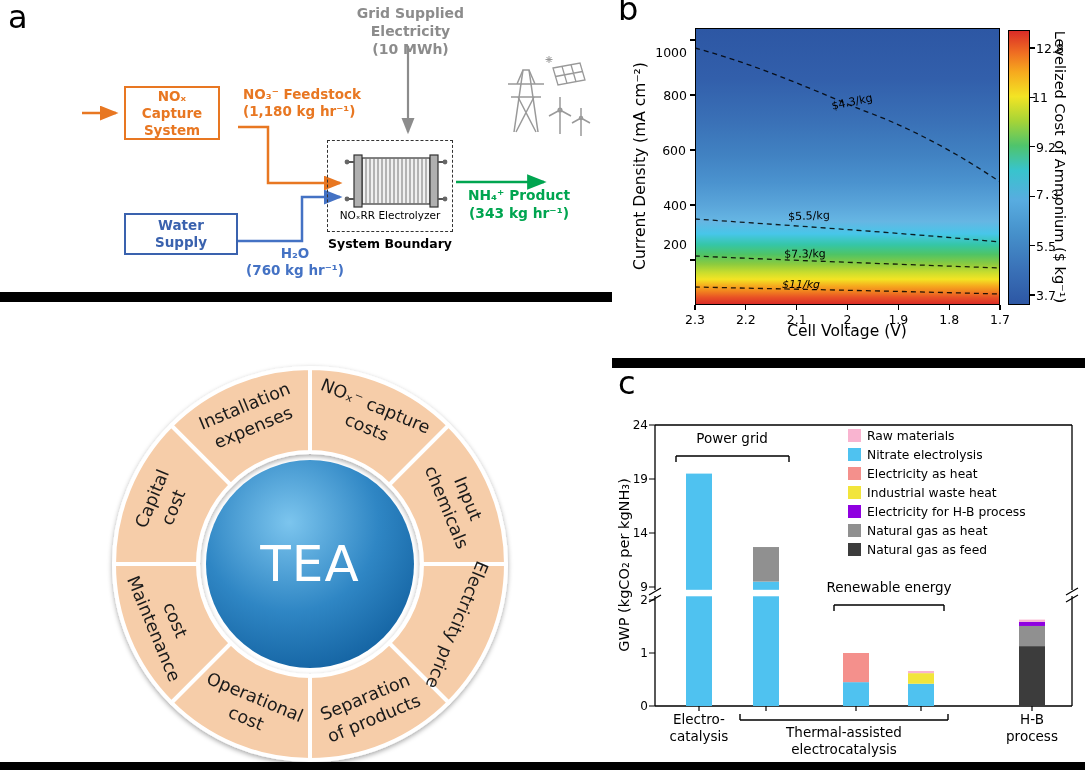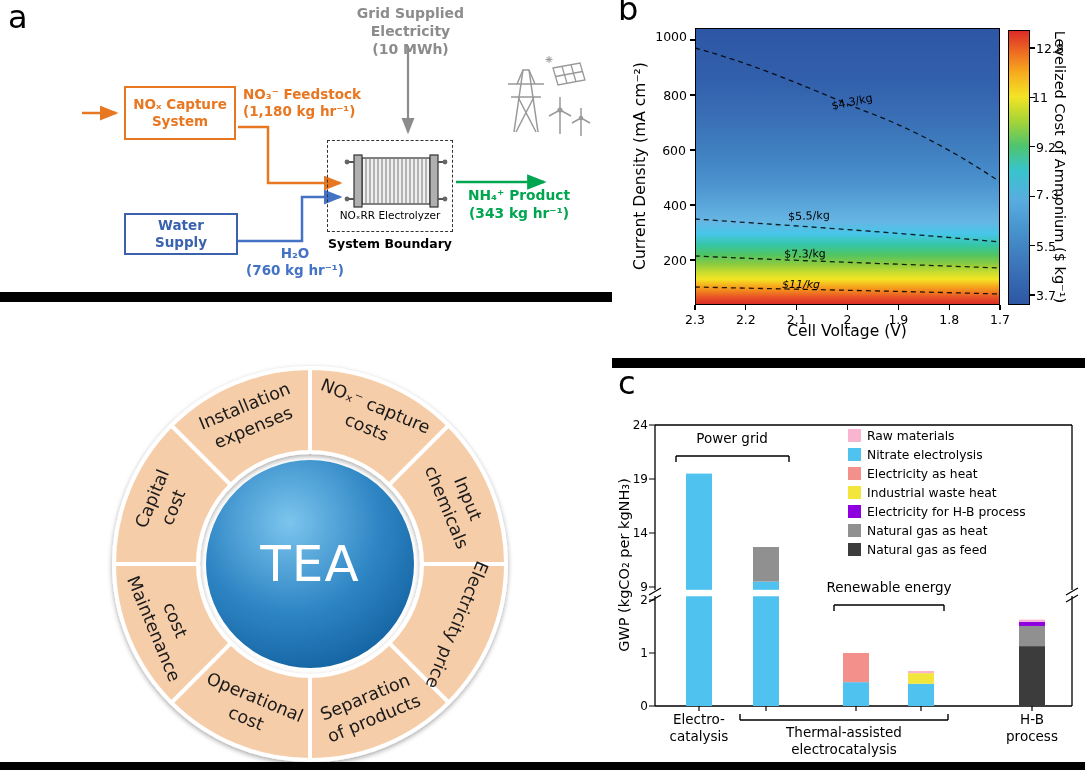--- a/index.html
+++ b/index.html
@@ -11,21 +11,21 @@
   #panel-tea{left:0;top:302px;width:612px;height:460px;}
   #panel-c{left:612px;top:368px;width:473px;height:394px;}
   .panel-label{position:absolute;font-size:32px;line-height:34px;color:#000;}
   #a-label{left:8px;top:0px;}
   #b-label{left:6px;top:-8px;}
   #c-label{left:6px;top:-2px;}
 
   
   .flow-node{position:absolute;display:flex;flex-direction:column;align-items:center;justify-content:center;text-align:center;font-weight:bold;background:#fff;}
   #a-nox-source{left:12px;top:80px;width:66px;height:66px;border:3.5px solid #E87722;border-radius:50%;color:#E87722;font-size:13px;line-height:15px;}
-  #a-capture{left:124px;top:86px;width:112px;height:54px;border:2.5px solid #E87722;color:#E87722;font-size:13.5px;line-height:17px;}
+  #a-capture{left:124px;top:86px;width:96px;height:54px;border:2.5px solid #E87722;color:#E87722;font-size:13.5px;line-height:17px;}
   #a-water{left:124px;top:213px;width:114px;height:42px;border:2.5px solid #3A62AE;color:#3A62AE;font-size:13.5px;line-height:17px;}
   .flow-text{position:absolute;font-weight:bold;}
   #a-feedstock{left:243px;top:86px;width:140px;color:#E87722;font-size:13.5px;line-height:17px;text-align:left;}
   #a-grid{left:328px;top:4px;width:165px;color:#8C8C8C;font-size:14px;line-height:18px;text-align:center;}
   #a-water-flow{left:235px;top:245px;width:120px;color:#4472C4;font-size:13.5px;line-height:17px;text-align:center;}
   #a-product{left:458px;top:186px;width:122px;color:#00A550;font-size:13.8px;line-height:18px;text-align:center;}
   #a-boundary{position:absolute;left:327px;top:140px;width:126px;height:92px;border:1.6px dashed #333;}
   #a-elec-label{left:330px;top:209px;width:120px;font-size:10.5px;font-weight:normal;color:#000;text-align:center;}
   #a-sysbound{left:323px;top:236px;width:134px;font-size:12.5px;font-weight:bold;color:#000;text-align:center;}
   #a-overlay{position:absolute;left:0;top:0;}
@@ -202,29 +202,29 @@
       <span class="b-ticklabel-x" style="left: 184.667px; top: 312px;">2.1</span>
       <div class="b-tickmark-x" style="left: 234.9px; top: 305px;"></div>
       <span class="b-ticklabel-x" style="left: 235.5px; top: 312px;">2</span>
       <div class="b-tickmark-x" style="left: 285.733px; top: 305px;"></div>
       <span class="b-ticklabel-x" style="left: 286.333px; top: 312px;">1.9</span>
       <div class="b-tickmark-x" style="left: 336.567px; top: 305px;"></div>
       <span class="b-ticklabel-x" style="left: 337.167px; top: 312px;">1.8</span>
       <div class="b-tickmark-x" style="left: 387.4px; top: 305px;"></div>
       <span class="b-ticklabel-x" style="left: 388px; top: 312px;">1.7</span>
       <div class="b-tickmark-y" style="left: 78px; top: 39.4px;"></div>
-      <span class="b-ticklabel-y" style="left: 75px; top: 36px;">1000</span>
+      <span class="b-ticklabel-y" style="left: 75px; top: 52px;">1000</span>
       <div class="b-tickmark-y" style="left: 78px; top: 94.4px;"></div>
       <span class="b-ticklabel-y" style="left: 75px; top: 95px;">800</span>
       <div class="b-tickmark-y" style="left: 78px; top: 149.4px;"></div>
       <span class="b-ticklabel-y" style="left: 74px; top: 150px;">600</span>
       <div class="b-tickmark-y" style="left: 78px; top: 204.4px;"></div>
       <span class="b-ticklabel-y" style="left: 75px; top: 205px;">400</span>
       <div class="b-tickmark-y" style="left: 78px; top: 259.4px;"></div>
-      <span class="b-ticklabel-y" style="left: 75px; top: 260px;">200</span>
+      <span class="b-ticklabel-y" style="left: 75px; top: 244px;">200</span>
       <div class="b-tickmark-y" style="left: 418px; top: 47.4px;"></div>
       <span class="cb-ticklabel" style="left: 424px; top: 48px;">12.8</span>
       <div class="b-tickmark-y" style="left: 418px; top: 96.8px;"></div>
       <span class="cb-ticklabel" style="left: 420px; top: 97.4px; text-align: right;">11</span>
       <div class="b-tickmark-y" style="left: 418px; top: 146.2px;"></div>
       <span class="cb-ticklabel" style="left: 424px; top: 146.8px;">9.2</span>
       <div class="b-tickmark-y" style="left: 418px; top: 195.6px;"></div>
       <span class="cb-ticklabel" style="left: 424px; top: 196.2px; font-family: Liberation Mono, monospace;">7.3</span>
       <div class="b-tickmark-y" style="left: 418px; top: 245px;"></div>
       <span class="cb-ticklabel" style="left: 424px; top: 245.6px;">5.5</span>

